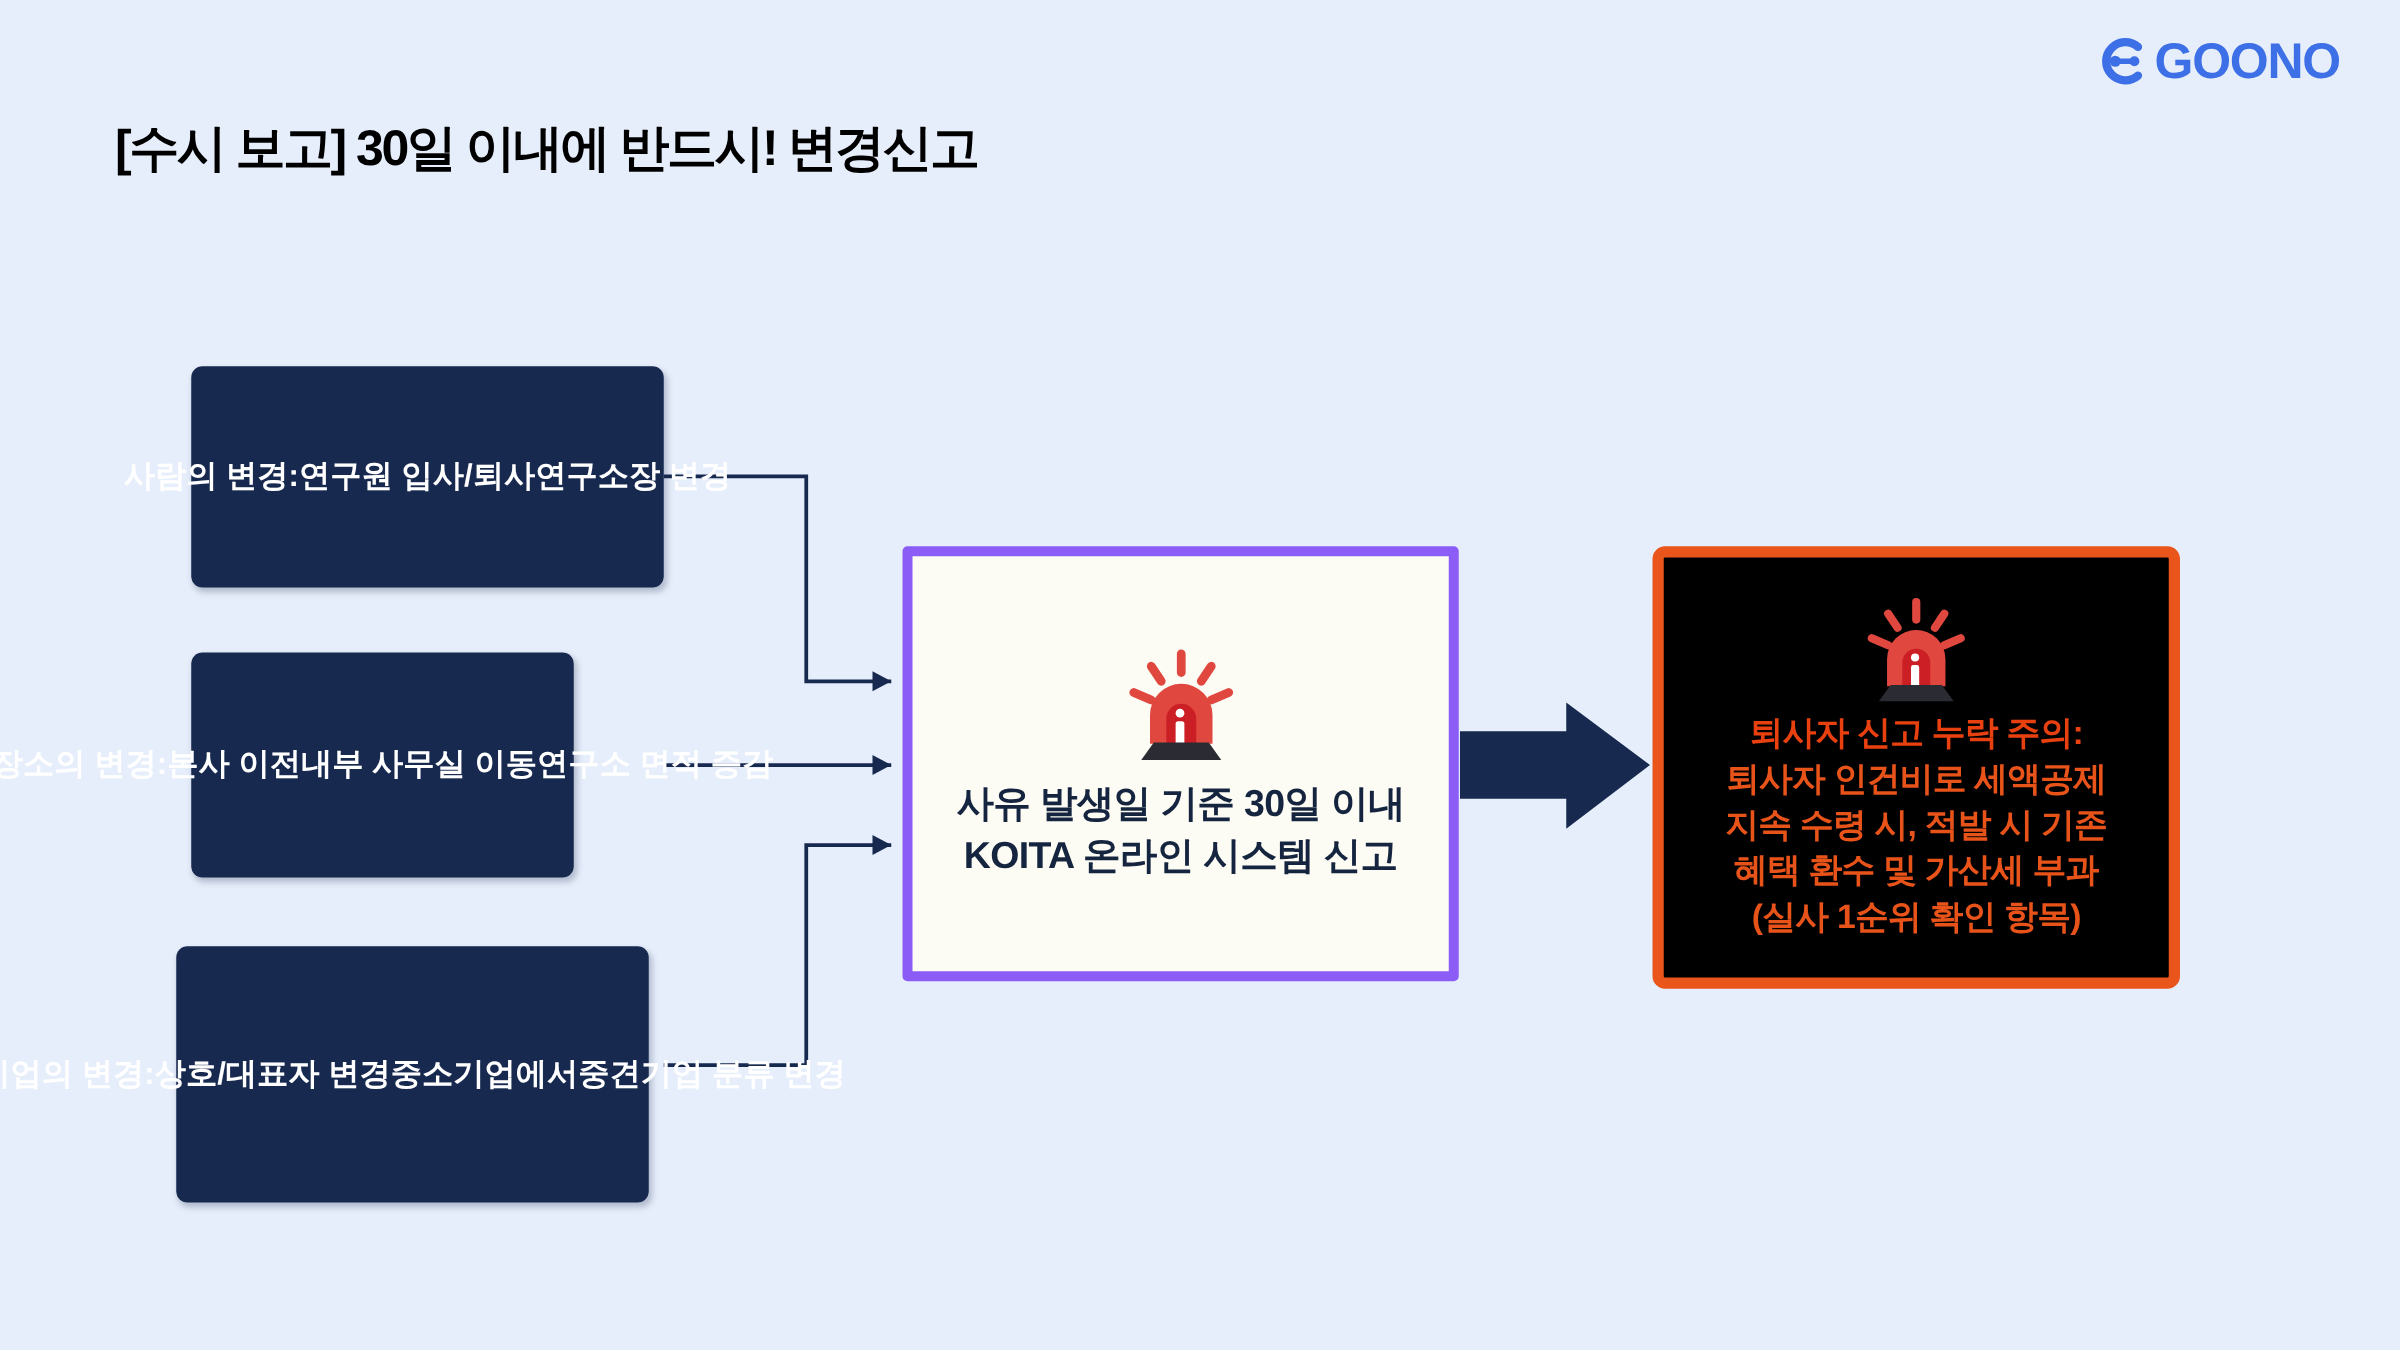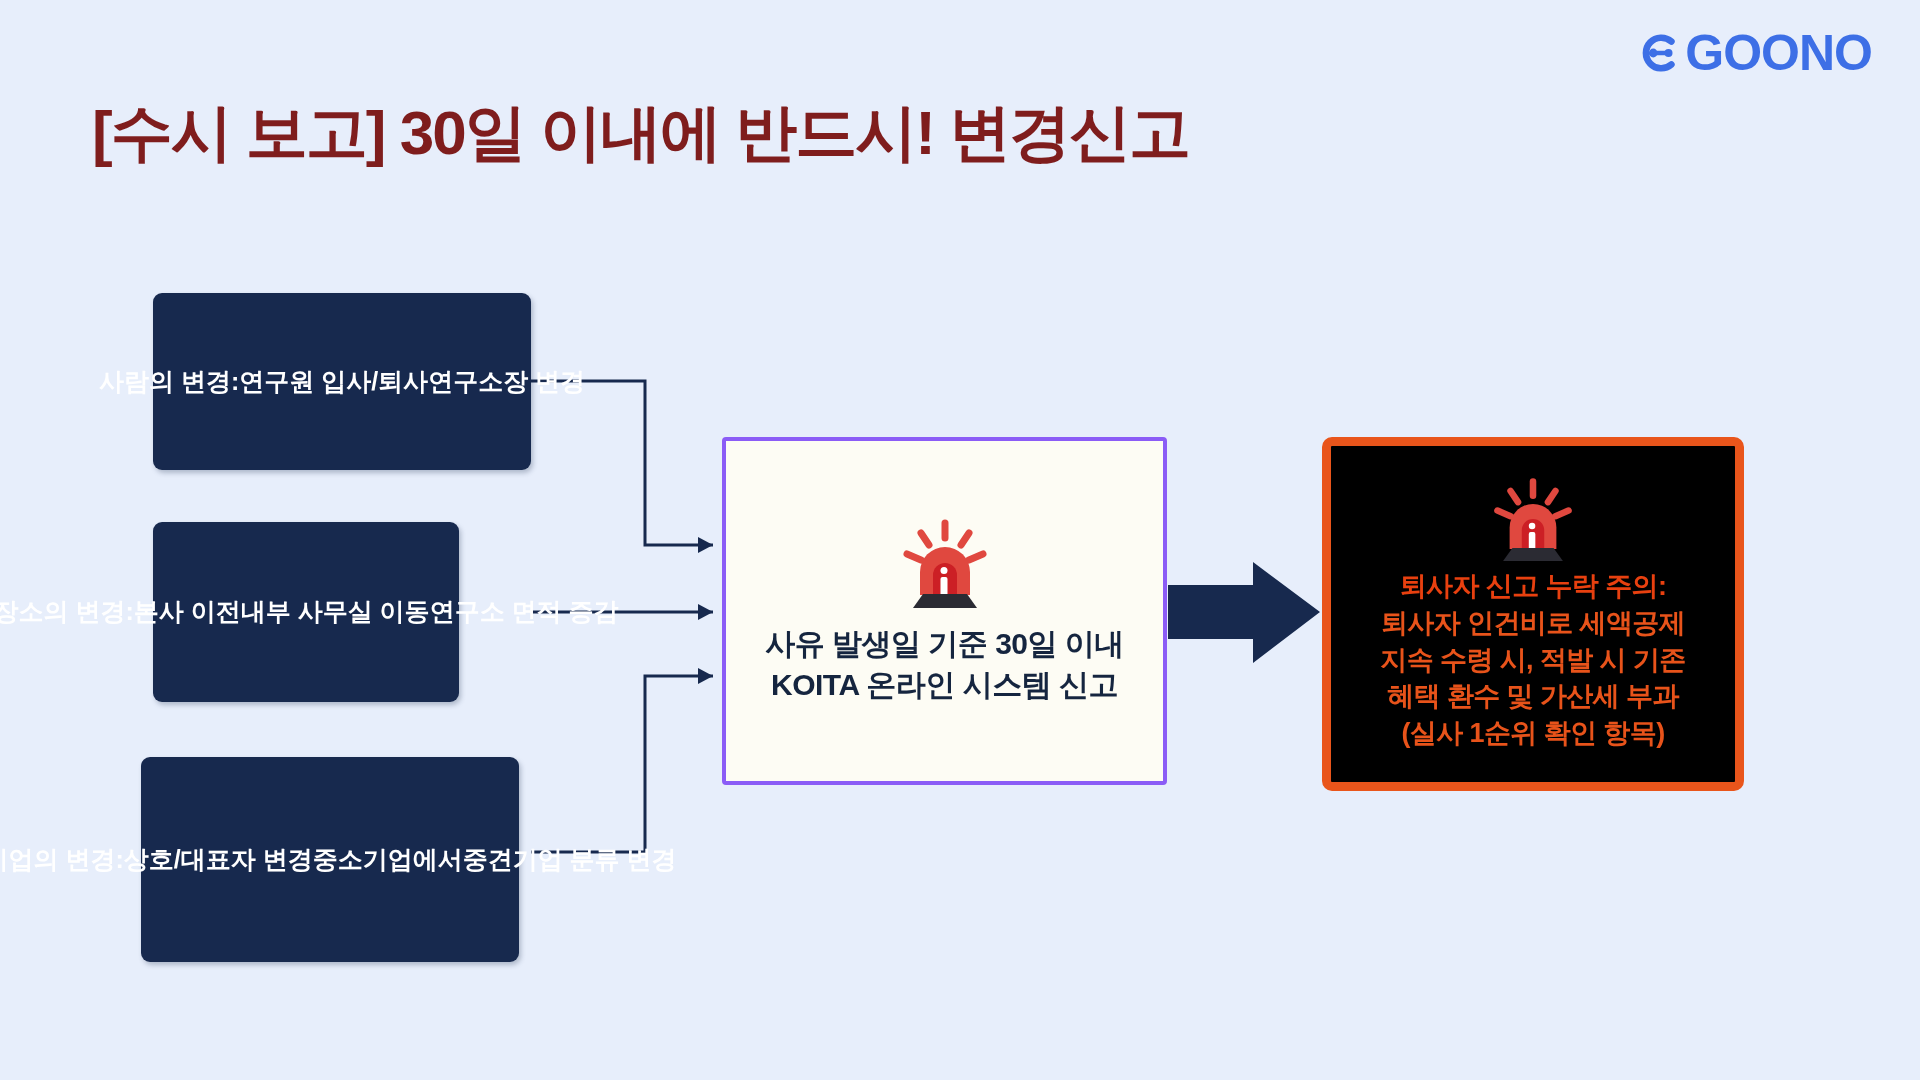--- a/index.html
+++ b/index.html
@@ -13,29 +13,29 @@
   .stage{position:absolute;inset:0;}
 
   
   .logo{
     position:absolute;right:48px;top:28px;
     display:flex;align-items:center;gap:6px;
     color:#3d6fe6;
   }
   .logo-mark{width:42px;height:42px;display:block;}
   .logo-text{
-    font-size:50px;font-weight:bold;letter-spacing:-1px;
+    font-size:40px;font-weight:bold;letter-spacing:-1px;
     line-height:1;color:#3d6fe6;
   }
 
   
   .title{
     position:absolute;left:92px;top:78px;
-    font-size:62px;font-weight:bold;
-    color:#7f1d1d;letter-spacing:-2px;
+    font-size:40px;font-weight:bold;
+    color:#000000;letter-spacing:-2px;
     white-space:nowrap;
     margin-top:13px;
   }
 
   
   .navy-box{
     position:absolute;
     background:#17294e;
     border-radius:9px;
     box-shadow:2px 3px 5px rgba(30,45,80,.28);
@@ -55,21 +55,21 @@
   #box-place {left:153px;top:522px;width:306px;height:180px;}
   #box-company{left:141px;top:757px;width:378px;height:205px;}
 
   
   .connectors{position:absolute;left:0;top:0;width:1920px;height:1080px;}
 
   
   #center-box{
     position:absolute;left:722px;top:437px;width:445px;height:348px;
     background:#fdfcf4;
-    border:4px solid #8b5cf6;
+    border:8px solid #8b5cf6;
     border-radius:4px;
     box-sizing:border-box;
     display:flex;flex-direction:column;
     align-items:center;justify-content:center;
   }
   #center-box .siren{margin-bottom:14px;}
   .center-text{
     color:#15253f;font-weight:bold;font-size:30px;
     line-height:1.38;text-align:center;letter-spacing:-.5px;
   }

